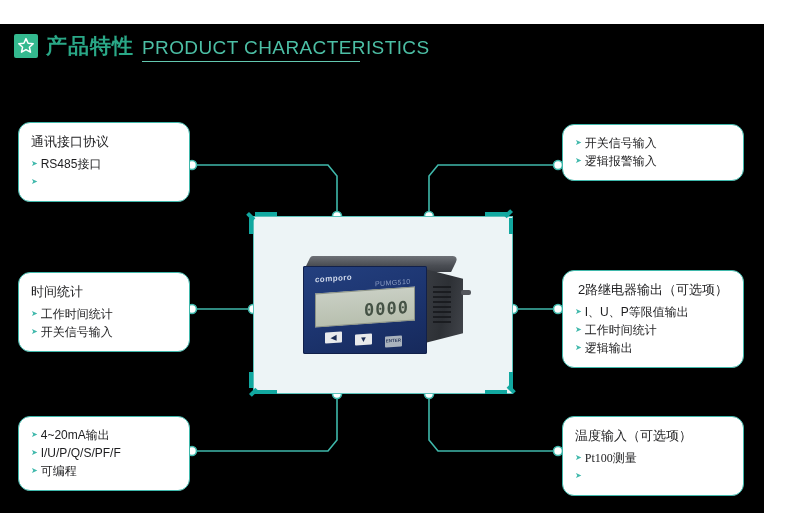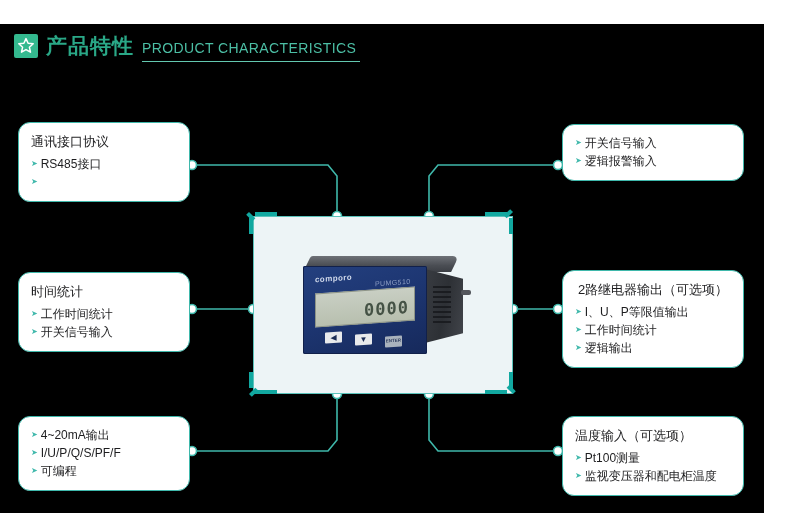--- a/index.html
+++ b/index.html
@@ -35,21 +35,21 @@
     left: 46px; top: 8px;
     font-size: 21px;
     font-weight: bold;
     color: #2aa887;
     letter-spacing: 1px;
     line-height: 28px;
   }
   .title-en {
     position: absolute;
     left: 142px; top: 12px;
-    font-size: 14px;
+    font-size: 19px;
     color: #4cbfa5;
     letter-spacing: 0.4px;
     line-height: 24px;
     white-space: nowrap;
   }
   .title-rule {
     position: absolute;
     left: 142px; top: 37px;
     width: 218px; height: 1px;
     background: #63c8b0;
@@ -229,21 +229,21 @@
     margin-right: 3px;
     flex: 0 0 auto;
   }
 
   
   #card-comm      { left: 18px;  top: 98px;  width: 172px; }
   #card-time      { left: 18px;  top: 248px; width: 172px; }
   #card-analog    { left: 18px;  top: 392px; width: 172px; }
   #card-digital   { left: 562px; top: 100px; width: 182px; }
   #card-relay     { left: 562px; top: 246px; width: 182px; text-align: center; }
-  #card-temp      { left: 562px; top: 392px; width: 182px; }
+  #card-temp      { left: 562px; top: 392px; width: 182px; font-family: Liberation Serif, serif; }
 </style>
 </head>
 <body>
 
 <div id="page">
 
   <div class="header">
     <div class="star-badge">
       <svg width="18" height="18" viewBox="0 0 18 18">
         <path d="M9 1.6 L11.1 6.3 L16.2 6.8 L12.4 10.2 L13.5 15.2 L9 12.6 L4.5 15.2 L5.6 10.2 L1.8 6.8 L6.9 6.3 Z" fill="none" stroke="#ffffff" stroke-width="1.5" stroke-linejoin="round"></path>
@@ -410,17 +410,16 @@
   </div>
 
   <div class="card" id="card-temp">
     <div class="card-title">温度输入（可选项）</div>
     <div class="bullet">
       <span class="tri">➤</span>
       <span>Pt100测量</span>
     </div>
     <div class="bullet">
       <span class="tri">➤</span>
-      <span>监视变压器和配电柜温度</span>
     </div>
   </div>
 
 </div>
 
 </body></html>

